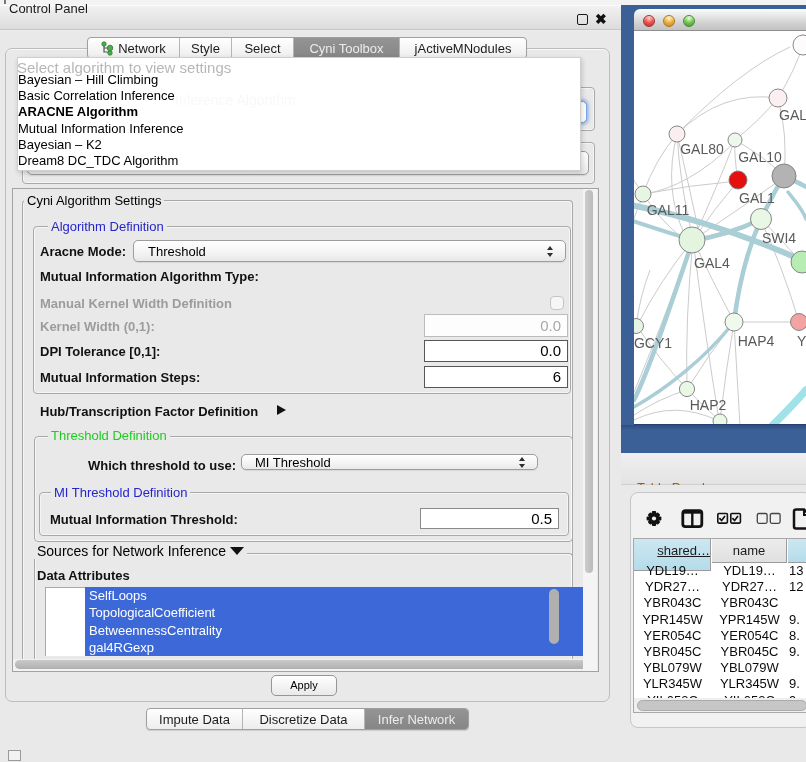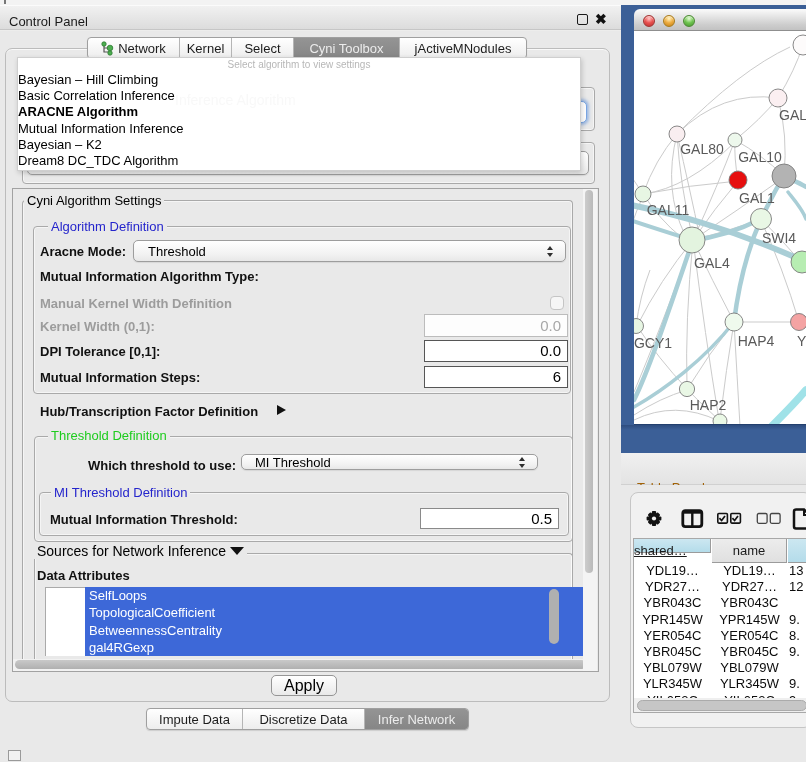--- a/index.html
+++ b/index.html
@@ -23,48 +23,48 @@
 .tab.sel { background:linear-gradient(#949494,#868686); color:#ececec; }
 </style>
 </head>
 <body>
 <div id="stage">
 
   <div class="abs" style="left:0;top:0;width:806px;height:5px;background:#f3f3f3;"></div>
   <div class="abs" style="left:4px;top:0;width:2px;height:4px;background:#777;"></div>
 
   <div class="abs" style="left:0;top:5px;width:621px;height:25px;background:linear-gradient(#f1f1f1,#dcdcdc);border-top:1px solid #fbfbfb;border-bottom:1px solid #c6c6c6;"></div>
-  <div class="abs" style="left:9px;top:14px;font-size:13px;color:#1a1a1a;">Control Panel</div>
+  <div class="abs" style="left:9px;top:1px;font-size:13px;color:#1a1a1a;">Control Panel</div>
   <div class="abs" style="left:577px;top:14px;width:11px;height:11px;border:1.5px solid #1a1a1a;border-radius:2px;"></div>
   <div class="abs" style="left:595px;top:12px;font-size:14px;font-weight:bold;color:#111;line-height:14px;">✖</div>
 
   <div class="abs" style="left:0;top:31px;width:621px;height:731px;background:#e9e9e9;"></div>
 
   <div class="abs" style="left:5px;top:48px;width:605px;height:654px;background:#e9e9e9;border:1px solid #bcbcbc;border-radius:7px;box-shadow:inset 0 1px 0 rgba(255,255,255,0.7);"></div>
 
   <div class="tabbar" style="left:87px;top:37px;height:22px;">
     <div class="tab" style="width:92px;padding:0;"><svg width="13" height="15" viewBox="0 0 13 15" style="margin-right:4px;">
           <path d="M3 3 L3 11 L8 11 M3 7 L8 7" stroke="#555" stroke-width="1.2" fill="none"></path>
           <circle cx="3" cy="3" r="2.2" fill="#4caf50" stroke="#2d7a30" stroke-width="0.8"></circle>
           <circle cx="9" cy="7" r="2.8" fill="#4caf50" stroke="#2d7a30" stroke-width="0.8"></circle>
           <circle cx="9" cy="12" r="2.2" fill="#4caf50" stroke="#2d7a30" stroke-width="0.8"></circle>
         </svg>Network</div>
-    <div class="tab" style="width:52px;padding:0;">Kernel</div>
+    <div class="tab" style="width:52px;padding:0;">Style</div>
     <div class="tab" style="width:62px;padding:0;">Select</div>
     <div class="tab sel" style="width:106px;padding:0;">Cyni Toolbox</div>
     <div class="tab" style="width:126px;padding:0;">jActiveMNodules</div>
   </div>
 
   <div class="group" style="left:22px;top:87px;width:573px;height:44px;"></div>
   <div class="abs" style="left:28px;top:101px;width:559px;height:22px;background:#fff;border:1.5px solid #79a5e2;border-radius:5px;box-shadow:0 0 3px 1.5px rgba(100,150,220,0.55);"></div>
   <div class="group" style="left:22px;top:142px;width:573px;height:42px;"></div>
   <div class="combo" style="left:27px;top:151px;width:562px;height:24px;"></div>
 
   <div class="abs" style="left:17px;top:57px;width:564px;height:114px;background:#fff;border:1px solid #cfcfcf;box-shadow:1px 2px 5px rgba(0,0,0,0.18);z-index:5;"></div>
-  <div class="abs" style="left:17px;top:59px;width:564px;text-align:center;font-size:10px;color:#b7b7b7;z-index:6;">Select algorithm to view settings</div>
+  <div class="abs" style="left:17px;top:59px;width:564px;font-size:15px;color:#b7b7b7;z-index:6;">Select algorithm to view settings</div>
   <div class="abs" style="left:175px;top:92px;font-size:14px;color:rgba(120,120,120,0.05);z-index:6;">Inference Algorithm</div>
   <div class="abs" style="left:18px;top:72px;z-index:6;font-size:13px;color:#000;line-height:16.2px;">
     Bayesian – Hill Climbing<br>
     Basic Correlation Inference<br>
     <b>ARACNE Algorithm</b><br>
     Mutual Information Inference<br>
     Bayesian – K2<br>
     Dream8 DC_TDC Algorithm
   </div>
 
@@ -122,21 +122,21 @@
   <div class="abs" style="left:45px;top:587px;width:521px;height:69px;background:#fff;border:1px solid #aaa;border-bottom:none;"></div>
   <div class="abs" style="left:45px;top:587px;width:502px;height:69px;background:#3d68d8;color:#fff;font-size:13px;line-height:17.25px;padding-left:4px;overflow:hidden;margin-left:40px;">SelfLoops<br>TopologicalCoefficient<br>BetweennessCentrality<br>gal4RGexp</div>
   <div class="abs" style="left:549px;top:589px;width:10px;height:55px;background:#b0b0b0;border-radius:5px;"></div>
 
   <div class="abs" style="left:13px;top:659px;width:570px;height:12px;background:#f2f2f2;"></div>
   <div class="abs" style="left:15px;top:660px;width:571px;height:9px;background:linear-gradient(#c9c9c9,#b0b0b0);border-radius:5px;"></div>
 
   <div class="abs" style="left:583px;top:189px;width:14px;height:482px;background:#f4f4f4;"></div>
   <div class="abs" style="left:585px;top:190px;width:8px;height:383px;background:linear-gradient(90deg,#cccccc,#bababa);border-radius:4px;"></div>
 
-  <div class="abs" style="left:271px;top:675px;width:66px;height:21px;background:linear-gradient(#ffffff,#e9e9e9);border:1px solid #959595;border-radius:5px;font-size:16px;color:#000;text-align:center;line-height:19px;">Apply</div>
+  <div class="abs" style="left:271px;top:675px;width:66px;height:21px;background:linear-gradient(#ffffff,#e9e9e9);border:1px solid #959595;border-radius:5px;font-size:11px;color:#000;text-align:center;line-height:19px;">Apply</div>
 
   <div class="tabbar" style="left:146px;top:708px;height:22px;">
     <div class="tab" style="width:96px;padding:0;">Impute Data</div>
     <div class="tab" style="width:122px;padding:0;">Discretize Data</div>
     <div class="tab sel" style="width:103px;padding:0;">Infer Network</div>
   </div>
 
   <div class="abs" style="left:8px;top:750px;width:13px;height:11px;border:1.5px solid #9a9a9a;background:#f2f2f2;"></div>
 
   <div class="abs" style="left:621px;top:5px;width:185px;height:448px;background:#3b5f97;"></div>
@@ -262,21 +262,21 @@
       <path d="M152 1.5 h8 l5.5 5.5 v11.5 a2 2 0 0 1 -2 2 h-11.5 a2 2 0 0 1 -2 -2 v-15 a2 2 0 0 1 2 -2 z" stroke-width="2.5"></path>
       <path d="M160 1.5 v5.5 h6" stroke-width="2"></path>
     </g>
     <g stroke="#121212" stroke-width="1.7" fill="none">
       <path d="M75.4 10.2 l2.2 2.3 l3.4 -4.5"></path>
       <path d="M88.4 10.2 l2.2 2.3 l3.4 -4.5"></path>
     </g>
   </svg>
 
   <div class="abs" style="left:633px;top:538px;width:173px;height:175px;background:#fff;border:1px solid #a8a8a8;border-right:none;overflow:hidden;">
-    <div style="position:absolute;left:0;top:0;width:77px;height:14px;background:linear-gradient(#cce7f1,#b4dcea);border-right:1px solid #9b9b9b;border-bottom:1px solid #9b9b9b;font-size:13px;color:#1b1b1b;text-align:left;line-height:24px;text-decoration:underline;">shared…</div>
+    <div style="position:absolute;left:0;top:0;width:77px;height:32px;background:linear-gradient(#cce7f1,#b4dcea);border-right:1px solid #9b9b9b;border-bottom:1px solid #9b9b9b;font-size:13px;color:#1b1b1b;text-align:right;line-height:24px;text-decoration:underline;">shared…</div>
     <div style="position:absolute;left:78px;top:0;width:75px;height:24px;background:linear-gradient(#ececec,#e0e0e0);border-right:1px solid #9b9b9b;border-bottom:1px solid #9b9b9b;font-size:13px;color:#1b1b1b;text-align:center;line-height:24px;">name</div>
     <div style="position:absolute;left:154px;top:0;width:22px;height:24px;background:linear-gradient(#cce7f1,#b4dcea);border-bottom:1px solid #9b9b9b;"></div>
     <div style="position:absolute;left:0;top:24px;width:77px;font-size:13px;color:#0c0c0c;text-align:center;line-height:16.2px;">YDL19…<br>YDR27…<br>YBR043C<br>YPR145W<br>YER054C<br>YBR045C<br>YBL079W<br>YLR345W<br>YIL052C</div>
     <div style="position:absolute;left:78px;top:24px;width:75px;font-size:13px;color:#0c0c0c;text-align:center;line-height:16.2px;">YDL19…<br>YDR27…<br>YBR043C<br>YPR145W<br>YER054C<br>YBR045C<br>YBL079W<br>YLR345W<br>YIL052C</div>
     <div style="position:absolute;left:155px;top:24px;width:20px;font-size:13px;color:#0c0c0c;line-height:16.2px;">13<br>12<br>&nbsp;<br>9.<br>8.<br>9.<br>&nbsp;<br>9.<br>9.</div>
     <div style="position:absolute;left:0px;top:159px;width:173px;height:16px;background:#efefef;"></div>
     <div style="position:absolute;left:3px;top:161px;width:170px;height:11px;background:#c6c6c6;border:1px solid #ababab;border-radius:6px;"></div>
   </div>
 
 </div>

